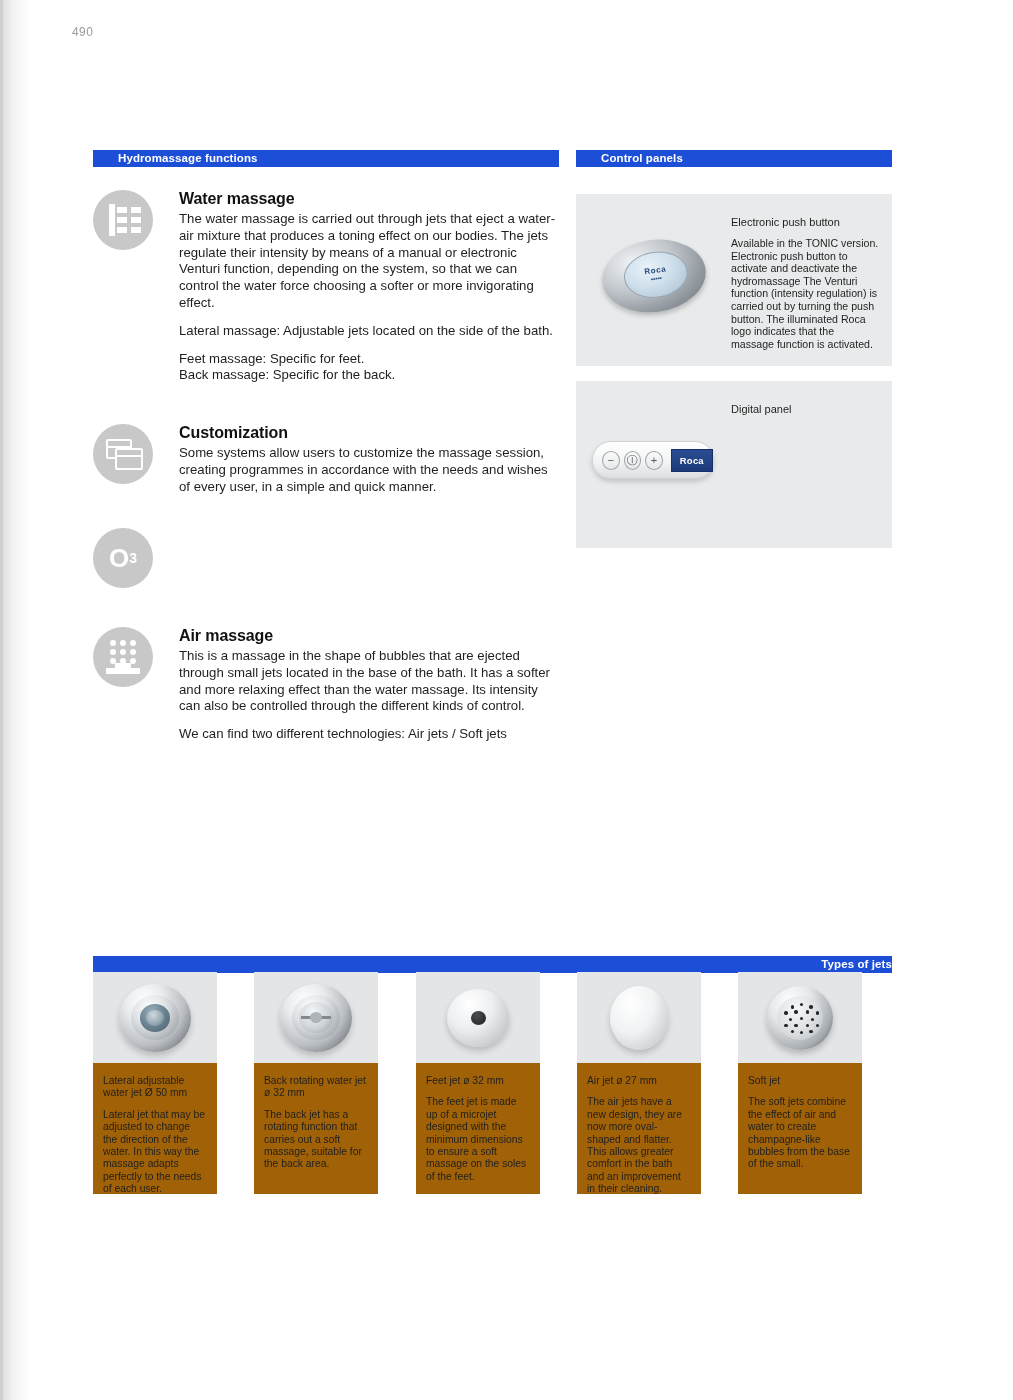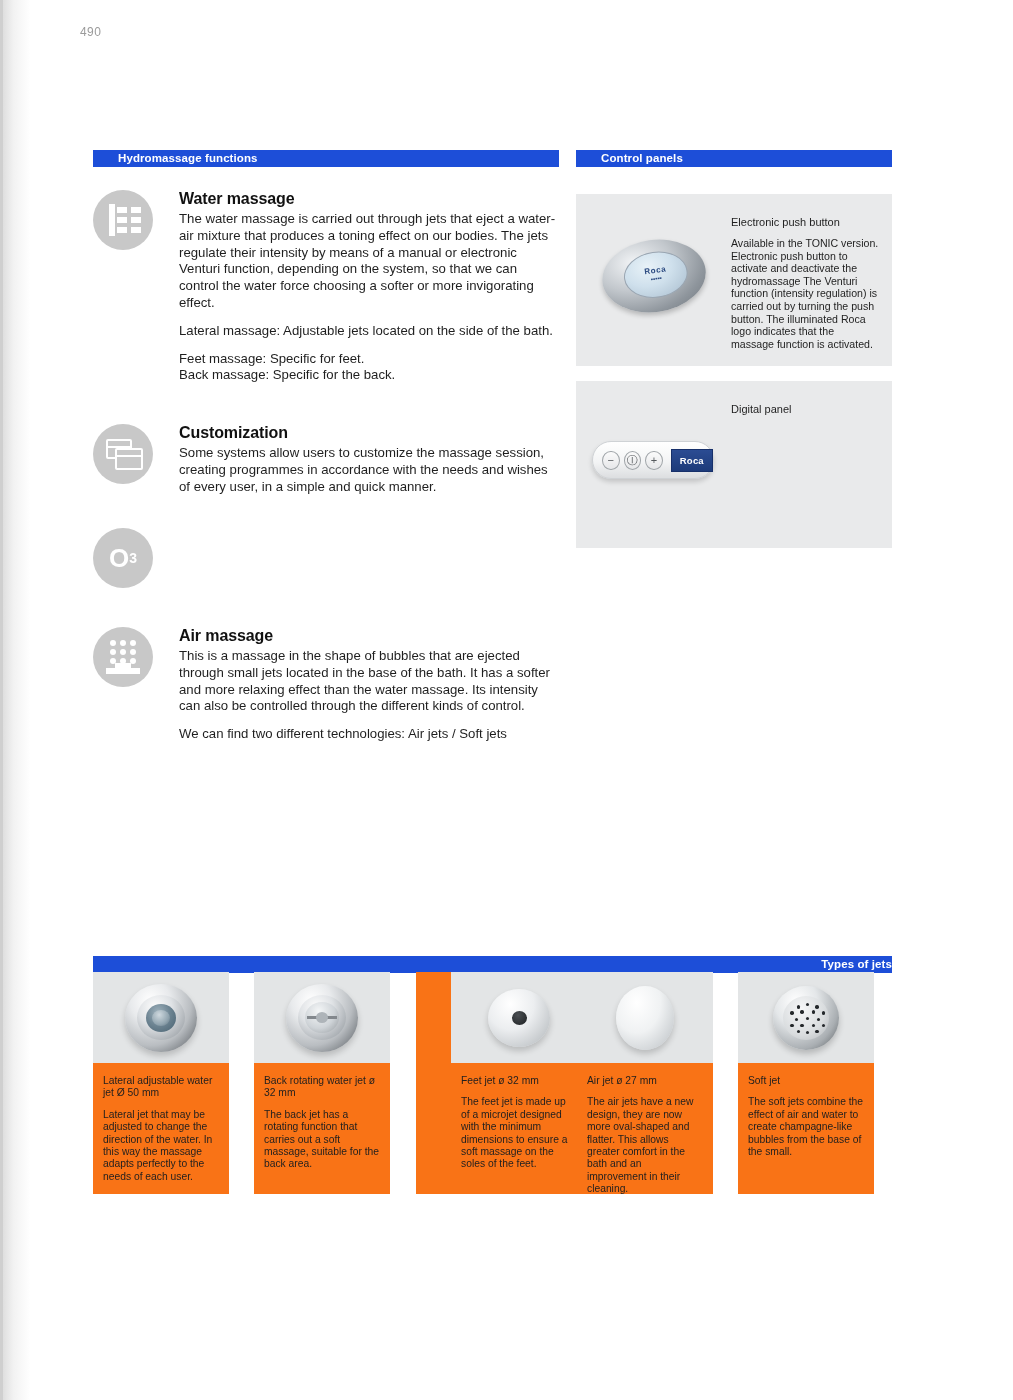--- a/index.html
+++ b/index.html
@@ -25,21 +25,21 @@
   }
   .scan-edge-line {
     position: absolute;
     left: 0; top: 0;
     width: 3px; height: 1400px;
     background: #cfcfcf;
   }
 
   .page-number {
     position: absolute;
-    left: 80px;
+    left: 72px;
     top: 25px;
     font-size: 12px;
     color: #9b9b9b;
     letter-spacing: .4px;
   }
 
   
   .bar {
     position: absolute;
     height: 17px;
@@ -268,22 +268,22 @@
     font-size: 9.5px;
     font-weight: bold;
     letter-spacing: .2px;
     line-height: 9px;
   }
 
   
   .jet-card {
     position: absolute;
     top: 972px;
-    width: 136px;
-    background: #f97316;
+    width: 124px;
+    background: #a16207;
   }
   .jet-card .jet-img {
     height: 91px;
     background: #e3e5e6;
     position: relative;
   }
   .jet-card .jet-txt {
     padding: 12px 10px 16px 10px;
   }
   .jet-card .jet-title {
@@ -292,21 +292,21 @@
     color: #1f1f1f;
     margin-bottom: 9px;
   }
   .jet-card .jet-desc {
     font-size: 10.3px;
     line-height: 12.4px;
     color: #1f1f1f;
   }
   #jet-0 { left: 93px;  height: 222px; }
   #jet-1 { left: 254px; height: 222px; }
-  #jet-2 { left: 416px; height: 222px; padding-left: 35px; }
+  #jet-2 { left: 416px; height: 222px; }
   #jet-3 { left: 577px; height: 222px; }
   #jet-4 { left: 738px; height: 222px; }
 
   
   .jetshape {
     position: absolute;
     left: 50%;
     top: 50%;
     transform: translate(-50%, -50%);
   }

